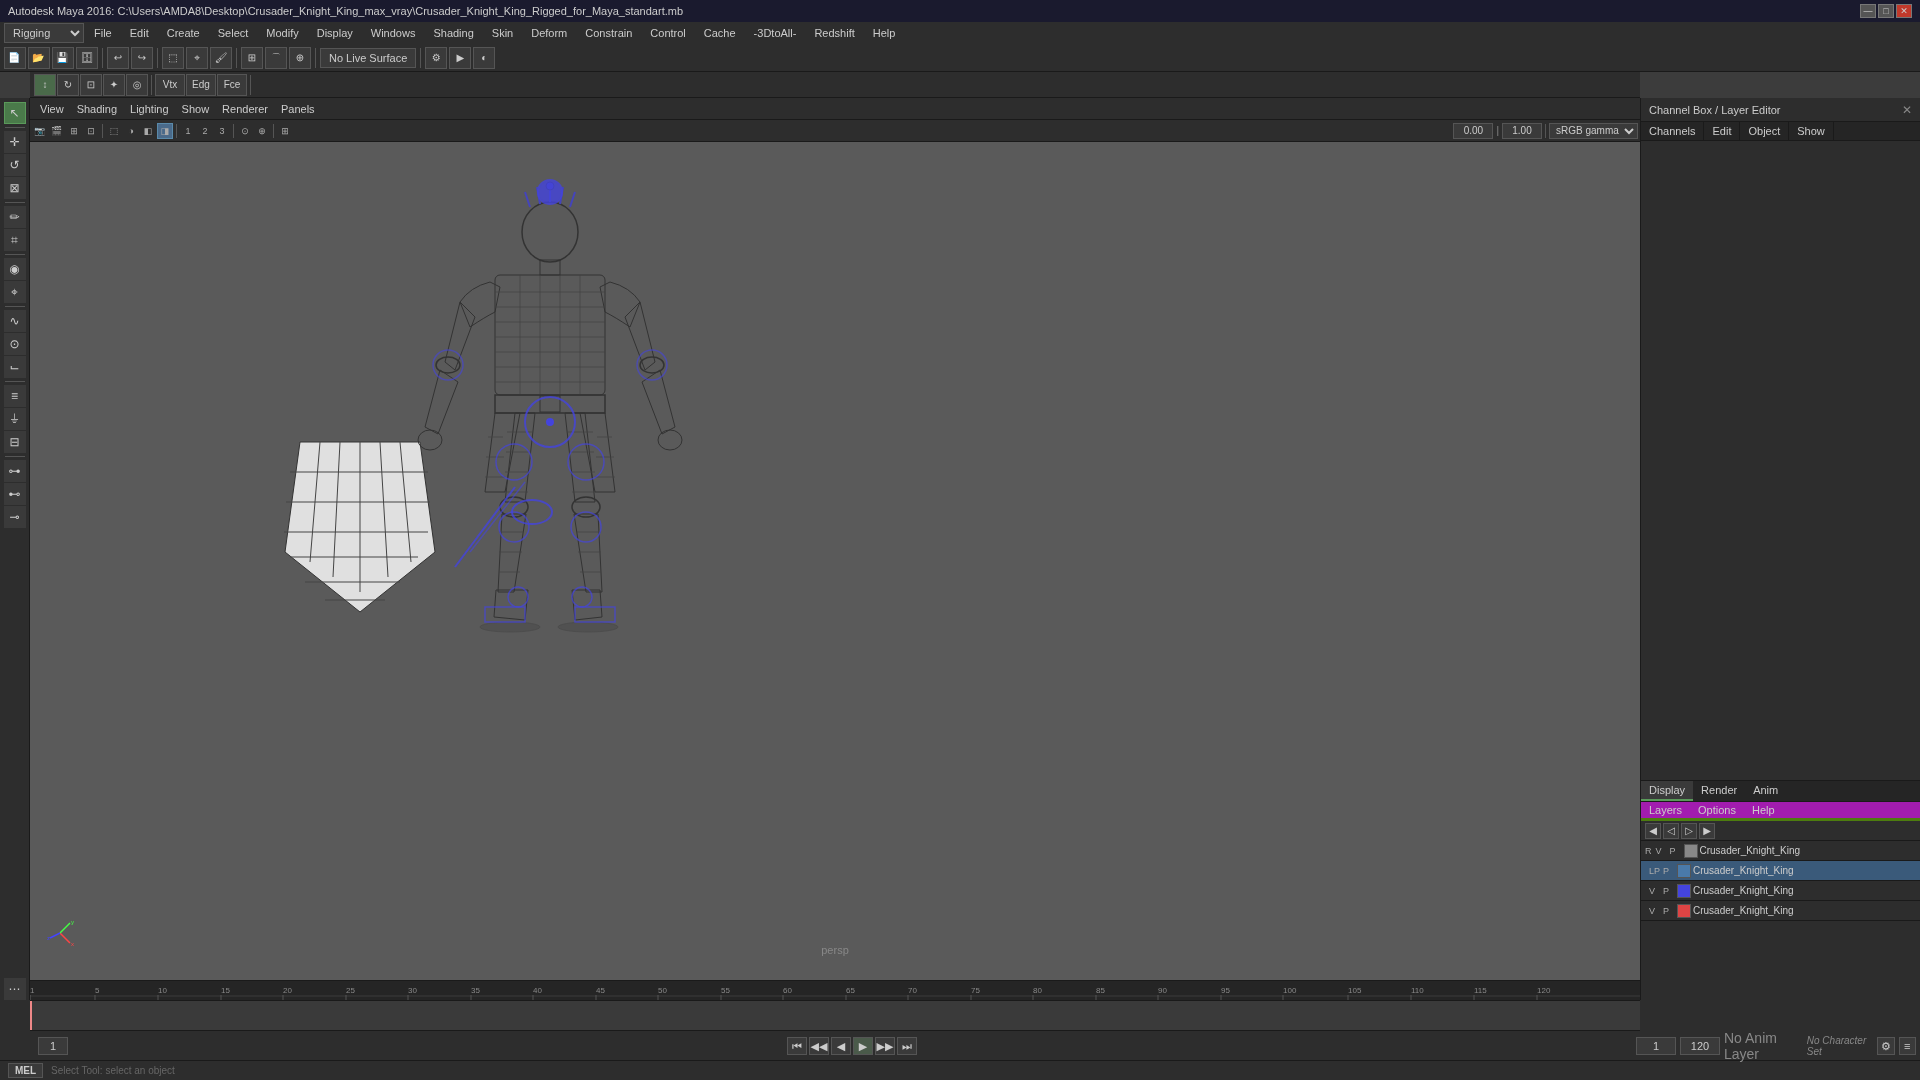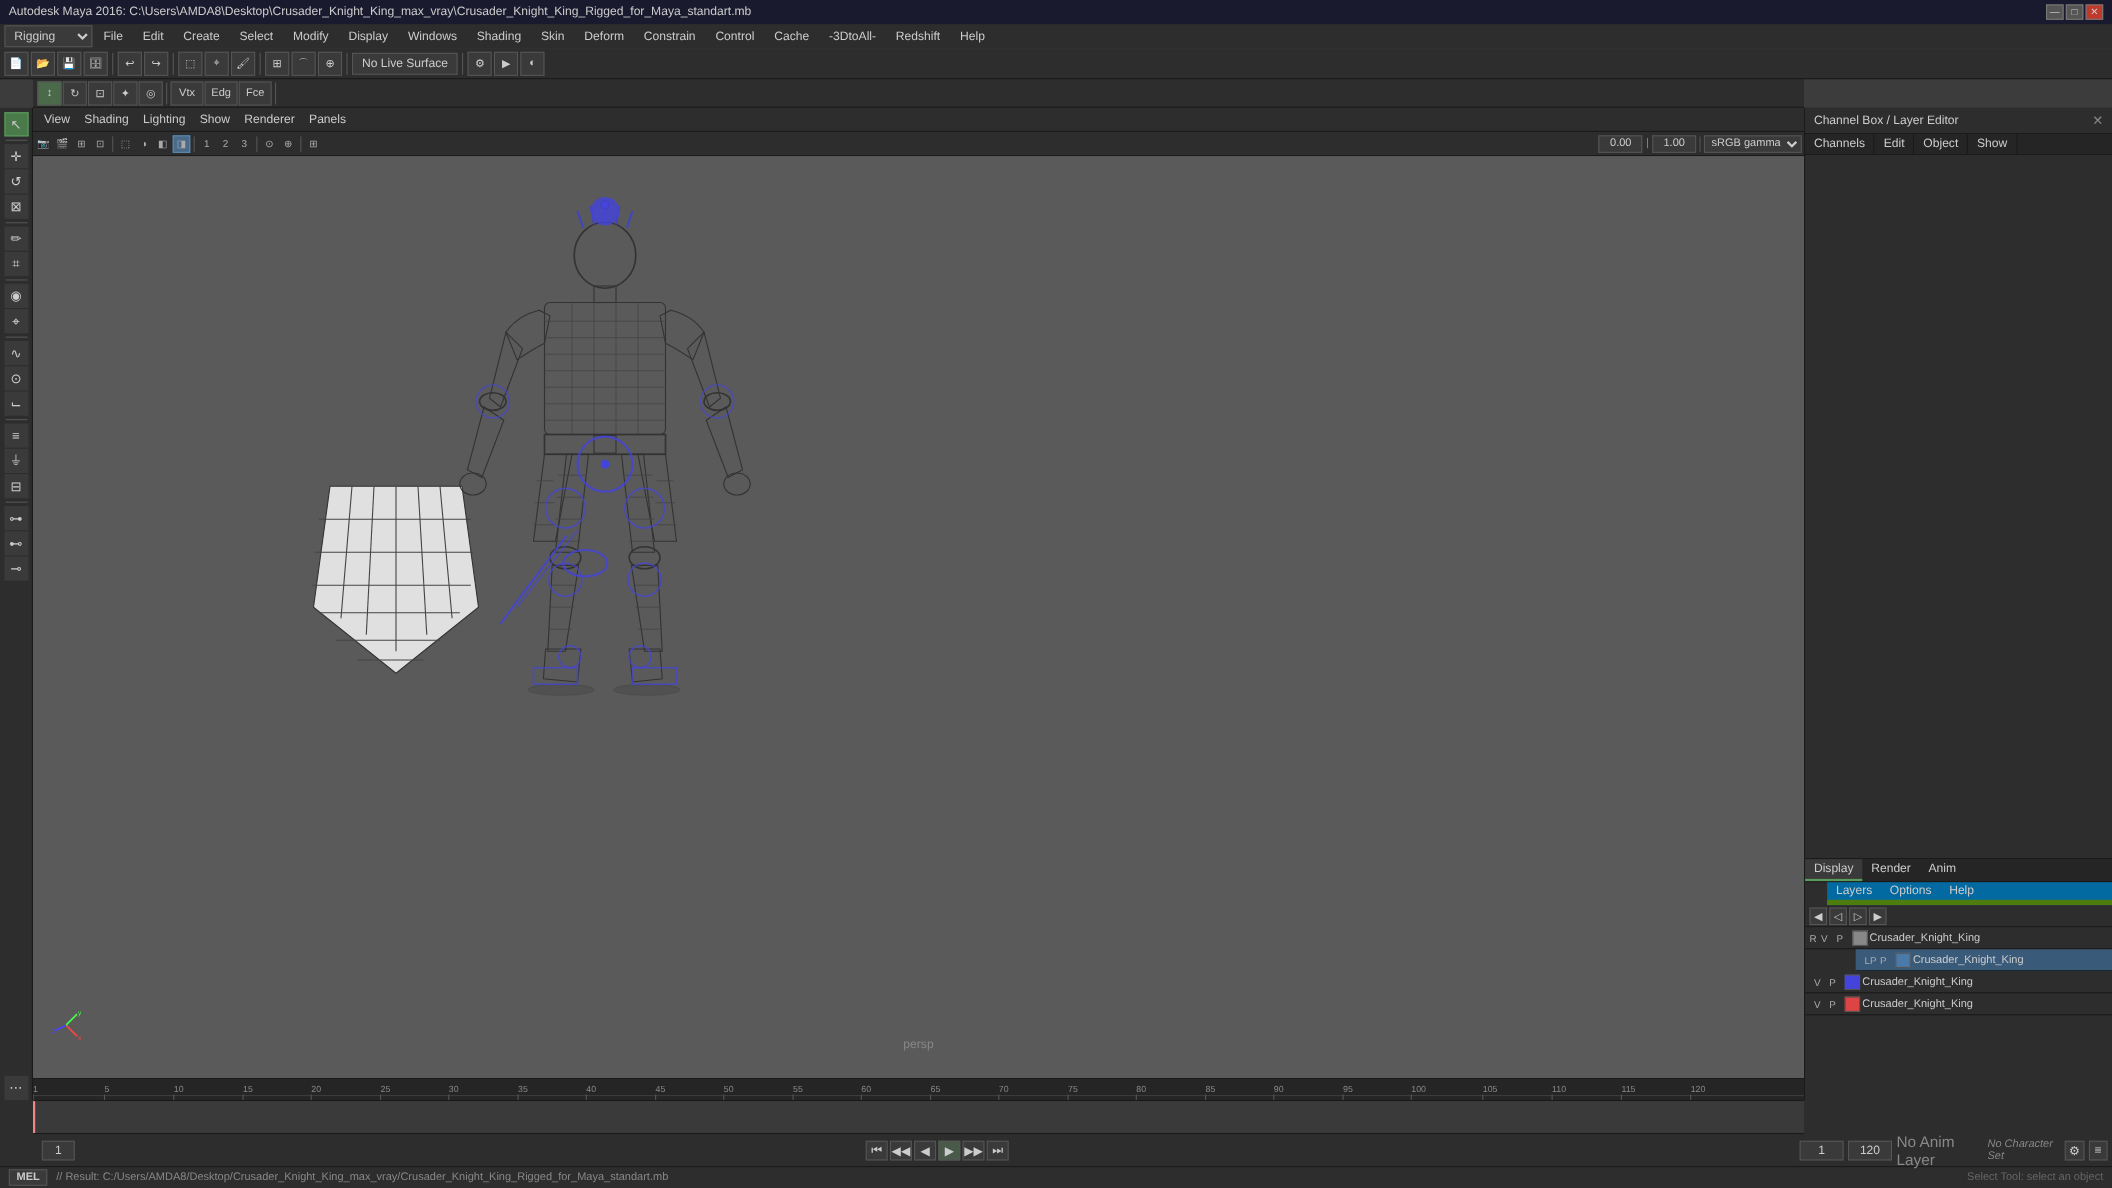--- a/index.html
+++ b/index.html
@@ -324,23 +324,22 @@
       font-size: 11px;
       cursor: pointer;
     }
     .layer-tab.active {
       background: #3a3a3a;
       border-bottom: 2px solid #5a9a5a;
     }
 
     #layer-sub-tabs {
       display: flex;
-      background: #0369a1;
-      border-bottom: 5px solid #4d7c0f;
-      margin-left: 20px;
+      background: #a21caf;
+      border-bottom: 3px solid #4d7c0f;
     }
     .layer-sub-tab {
       padding: 2px 8px;
       color: #ccc;
       font-size: 11px;
       cursor: pointer;
     }
 
     #layer-controls {
       height: 20px;
@@ -371,21 +370,21 @@
     }
     .layer-row {
       height: 20px;
       display: flex;
       align-items: center;
       padding: 0 4px;
       gap: 2px;
       border-bottom: 1px solid #1a1a1a;
       cursor: pointer;
     }
-    .layer-row.selected { background: #3a5a7a; margin-left: 46px; }
+    .layer-row.selected { background: #3a5a7a; }
     .layer-vp { width: 12px; font-size: 9px; color: #aaa; }
     .layer-render { width: 12px; font-size: 9px; color: #aaa; }
     .layer-color { width: 14px; height: 14px; border: 1px solid #555; }
     .layer-name { flex: 1; font-size: 10px; color: #ccc; overflow: hidden; white-space: nowrap; text-overflow: ellipsis; }
     .layer-r-label { font-size: 9px; color: #aaa; margin-right: 2px; }
 
     
     #timeline {
       position: absolute;
       bottom: 0; left: 0; right: 0;
@@ -932,15 +931,14 @@
   <input type="text" value="1" style="width: 30px; height: 18px; background: rgb(58, 58, 58); border: 1px solid rgb(85, 85, 85); color: rgb(204, 204, 204); font-size: 11px; text-align: center;">
 </div>
 
 <div style="position:absolute;bottom:20px;right:280px;width:280px;height:30px;display:flex;align-items:center;gap:4px;padding:0 4px;background:#2d2d2d;">
   <input type="text" value="120" style="width: 40px; height: 18px; background: rgb(58, 58, 58); border: 1px solid rgb(85, 85, 85); color: rgb(204, 204, 204); font-size: 11px; text-align: center;">
   <input type="text" value="200" style="width: 40px; height: 18px; background: rgb(58, 58, 58); border: 1px solid rgb(85, 85, 85); color: rgb(204, 204, 204); font-size: 11px; text-align: center;">
 </div>
 
 <div id="status-bar">
   <span class="status-lang">MEL</span>
-  <span style="color:#888;font-size:10px;flex:1;">// Result: C:/Users/AMDA8/Desktop/Crusader_Knight_King_max_vray/Crusader_Knight_King_Rigged_for_Maya_standart.mb</span>
   <span style="color:#666;font-size:10px;">Select Tool: select an object</span>
 </div>
 
 </body></html>

